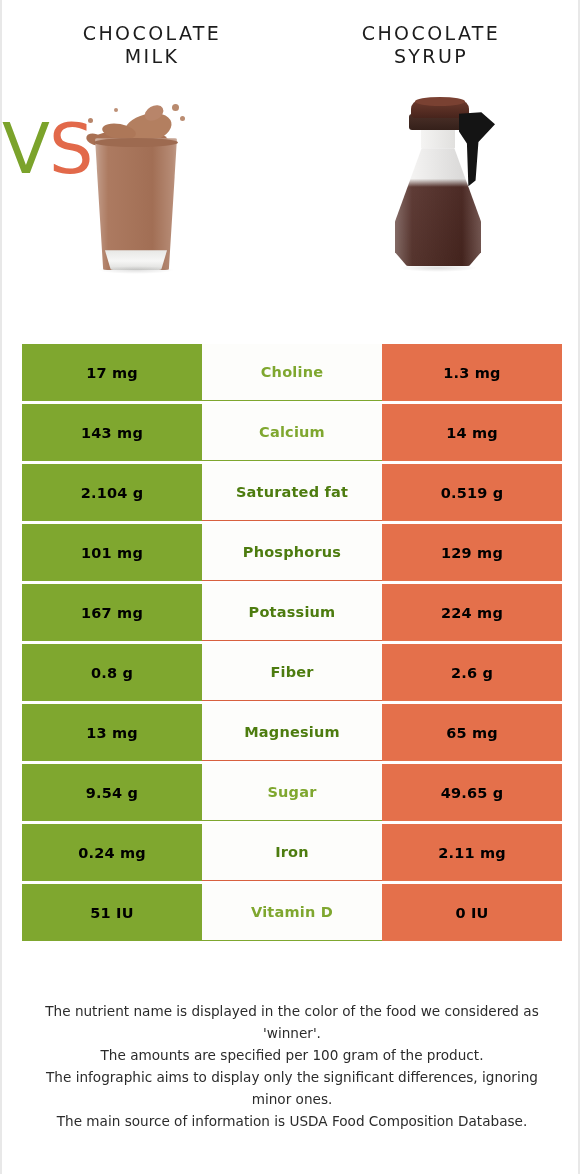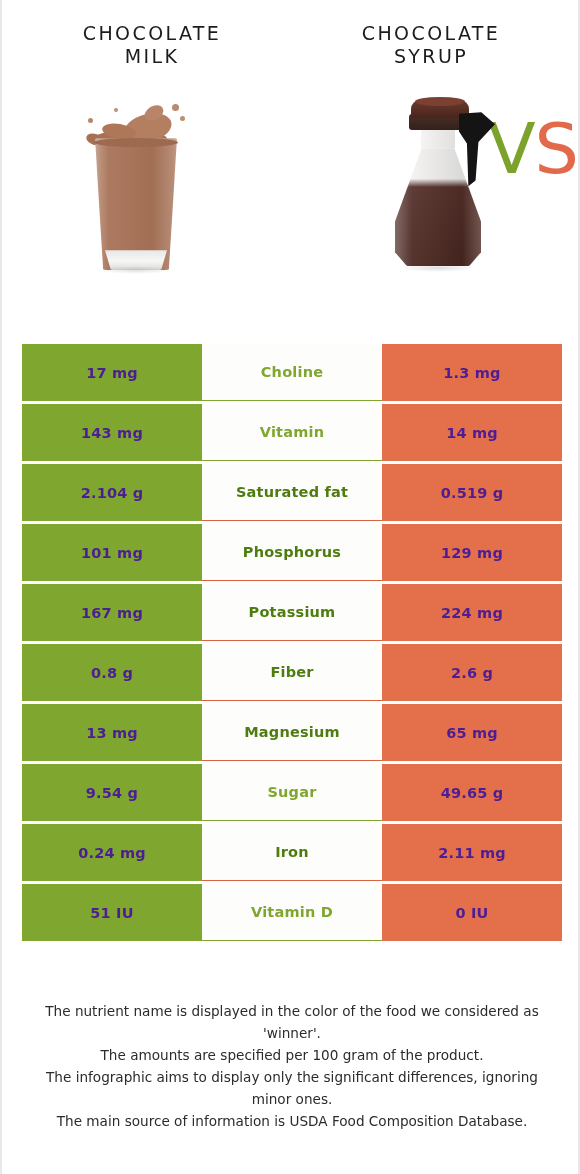--- a/index.html
+++ b/index.html
@@ -63,21 +63,21 @@
     width: 180px;
     height: 200px;
   }
   .hero-cell.left  { left: 44px; }
   .hero-cell.right { right: 44px; }
 
   .vs {
     position: absolute;
     left: 0; right: 0;
     top: 38px;
-    text-align: right;
+    text-align: left;
     font-size: 70px;
     line-height: 70px;
     font-weight: 400;
     font-family: "DejaVu Sans", sans-serif;
     letter-spacing: -1px;
   }
   .vs .v { color: #7ba32b; }
   .vs .s { color: #e2694a; }
 
   
@@ -253,21 +253,21 @@
     justify-content: center;
     box-sizing: border-box;
     font-size: 14.5px;
     font-weight: 700;
     letter-spacing: 0.2px;
     font-family: "DejaVu Sans", sans-serif;
   }
   .cell.left-val,
   .cell.right-val {
     width: 180px;
-    color: #4c1d95;
+    color: #000000;
     height: 57px;
     margin-bottom: 3px;
   }
   .cell.left-val  { background: #7fa72f; }
   .cell.right-val { background: #e4704b; }
   .cell.name {
     width: 180px;
     background: #fdfdfb;
     height: 57px;
     margin-bottom: 3px;
@@ -350,21 +350,21 @@
   </div>
 
   <div class="table" id="nutrient-table">
       <div class="row">
         <div class="cell left-val">17 mg</div>
         <div class="cell name">Choline</div>
         <div class="cell right-val">1.3 mg</div>
       </div>
       <div class="row">
         <div class="cell left-val">143 mg</div>
-        <div class="cell name">Vitamin</div>
+        <div class="cell name">Calcium</div>
         <div class="cell right-val">14 mg</div>
       </div>
       <div class="row">
         <div class="cell left-val">2.104 g</div>
         <div class="cell name win-right">Saturated fat</div>
         <div class="cell right-val">0.519 g</div>
       </div>
       <div class="row">
         <div class="cell left-val">101 mg</div>
         <div class="cell name win-right">Phosphorus</div>

